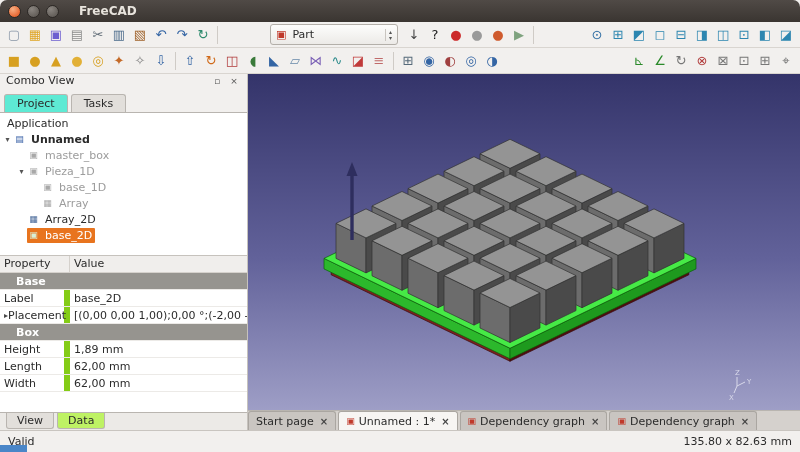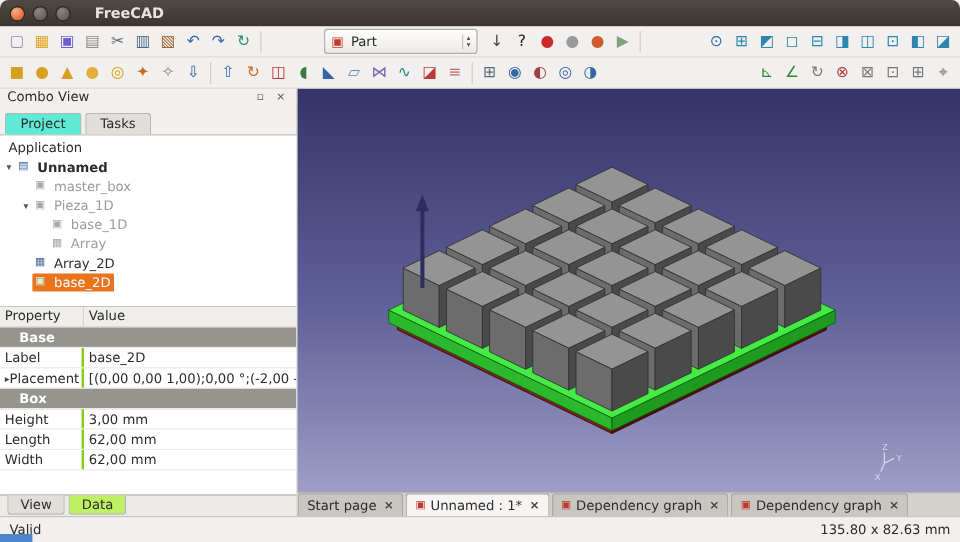--- a/index.html
+++ b/index.html
@@ -34,21 +34,21 @@
 .ticon{width:13px;font-size:9px;text-align:center;margin-right:2px}
 .tlabel{padding:0 3px}
 .selbox{display:inline-flex;align-items:center;background:#e8741e;border-radius:1px;color:#fff;height:15px}
 .hidden-item{color:#9c9c9c}
 .bold{font-weight:bold}
 .props{flex:1;background:#fff;border-top:1px solid #c6c2bd;display:flex;flex-direction:column;overflow:hidden}
 .phead{height:17px;display:flex;background:#f0eeec;border-bottom:1px solid #d5d1cc}
 .phead span{padding:1px 4px}
 .pcol1{width:70px;border-right:1px solid #d5d1cc}
 .prow{height:17px;display:flex;border-bottom:1px solid #eceae7;align-items:center}
-.prow .pname{width:70px;padding:0 4px;border-right:2px solid #84cc16;display:flex;align-items:center;height:100%}
+.prow .pname{width:70px;padding:0 4px;border-right:6px solid #84cc16;display:flex;align-items:center;height:100%}
 .prow .pval{flex:1;padding:0 4px;white-space:nowrap;overflow:hidden}
 .prow.group{background:#96948f;color:#fff;font-weight:bold;padding-left:16px}
 .pexp{font-size:8px;color:#444;width:10px}
 .panel-bottom-tabs{height:18px;display:flex;align-items:flex-start;padding:0 6px;border-top:1px solid #b9b5b0;background:#eceae7}
 .btab{padding:1px 10px;border:1px solid #b9b5b0;border-top:none;border-radius:0 0 3px 3px;background:#e2dfdb;margin-right:3px}
 .btab.active{background:#bef264}
 .viewport{flex:1;position:relative;display:flex;flex-direction:column}
 .scene3d{flex:1;background:linear-gradient(#34346a,#62629a 55%,#9e9ec6);position:relative}
 #scene-svg{position:absolute;left:0;top:0}
 .doc-tabs{height:20px;background:#d5d1cd;display:flex;align-items:flex-end;padding:0 0;border-top:1px solid #b9b5b0}
@@ -230,21 +230,21 @@
           <span class="pexp">▸</span>
           <span>Placement</span>
         </span>
         <span class="pval">[(0,00 0,00 1,00);0,00 °;(-2,00 -2,00 ...</span>
       </div>
       <div class="prow group">
         <span>Box</span>
       </div>
       <div class="prow">
         <span class="pname">Height</span>
-        <span class="pval">3,00 mm</span>
+        <span class="pval">1,89 mm</span>
       </div>
       <div class="prow">
         <span class="pname">Length</span>
         <span class="pval">62,00 mm</span>
       </div>
       <div class="prow">
         <span class="pname">Width</span>
         <span class="pval">62,00 mm</span>
       </div>
     </div>

